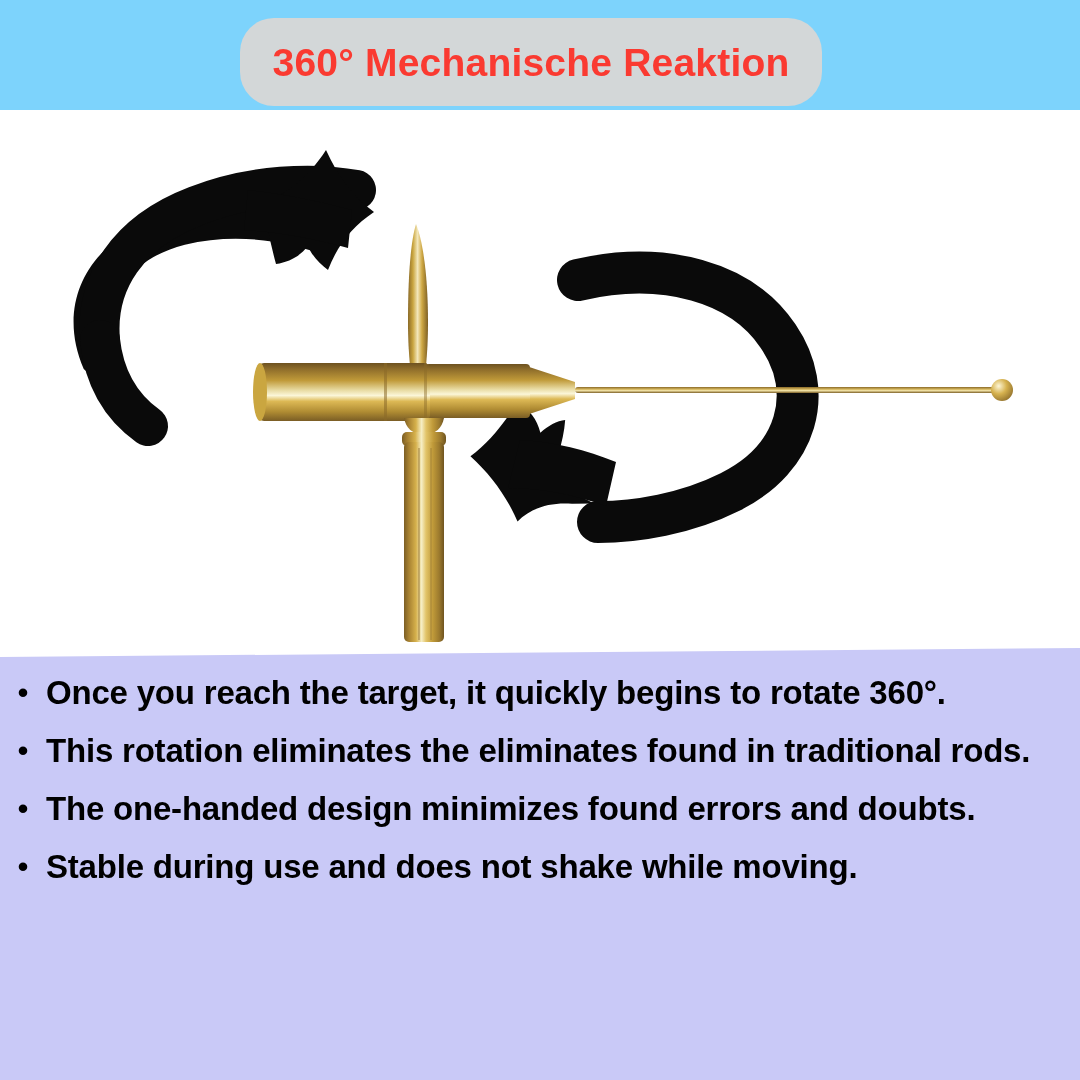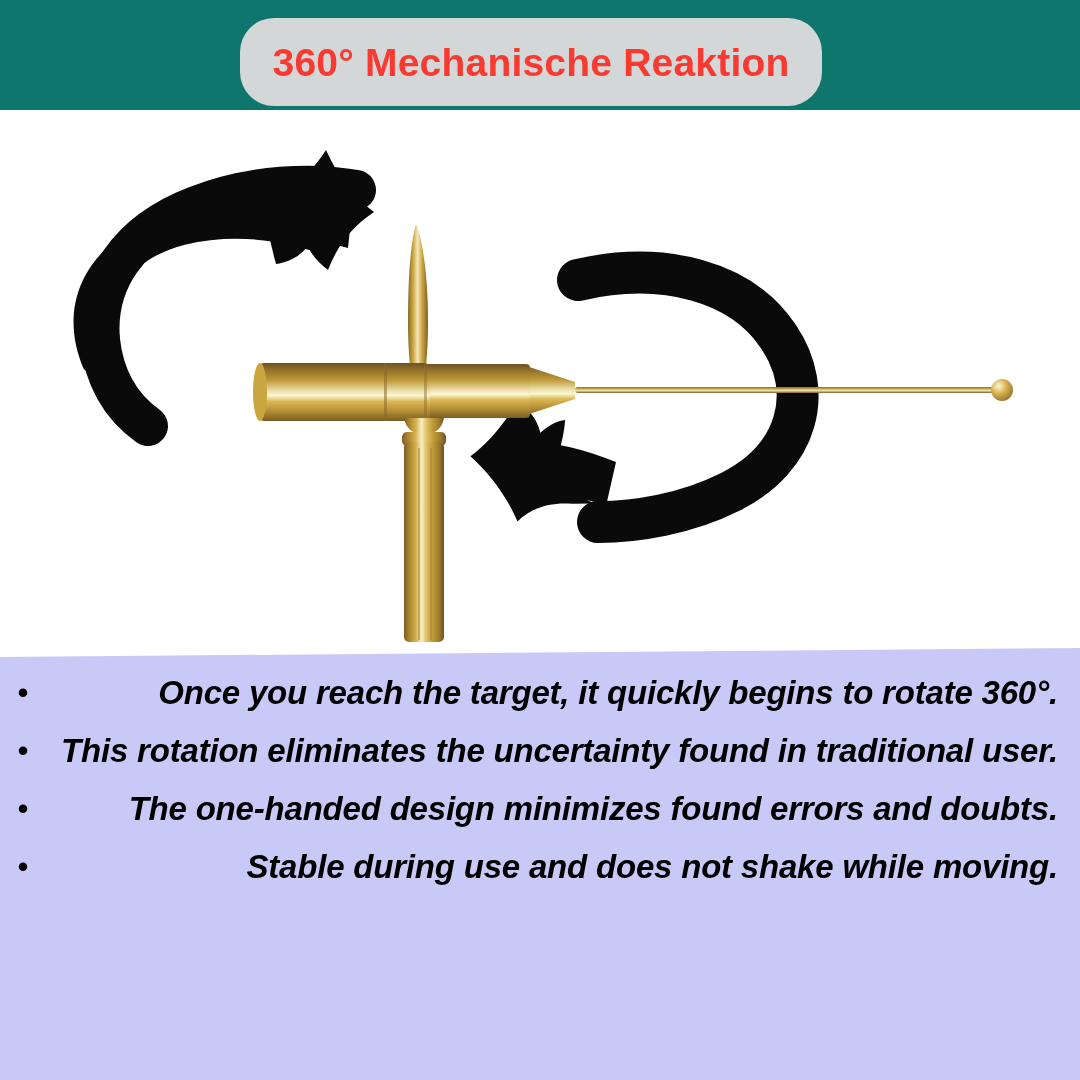--- a/index.html
+++ b/index.html
@@ -4,21 +4,21 @@
 <style>
   html, body {
     margin: 0;
     padding: 0;
     background: #ffffff;
   }
   #page {
     position: relative;
     width: 1080px;
     height: 1080px;
-    background: #0f766e;
+    background: #7dd3fc;
     overflow: hidden;
     font-family: "Liberation Sans", sans-serif;
   }
 
   
   #title-badge {
     position: absolute;
     left: 240px;
     top: 18px;
     width: 582px;
@@ -75,28 +75,27 @@
   .bullet-marker {
     flex: 0 0 46px;
     text-align: center;
     font-size: 30px;
     line-height: 58px;
     color: #000;
     font-weight: bold;
   }
   .bullet-text {
     flex: 1 1 auto;
-    text-align: right;
+    text-align: left;
     font-size: 33px;
     font-weight: bold;
     color: #000000;
     line-height: 58px;
     padding-right: 16px;
     letter-spacing: -0.2px;
-    font-style: italic;
   }
 </style>
 </head>
 <body>
 
 <div id="page">
 
   <div id="title-badge">
     <span id="title-text">360° Mechanische Reaktion</span>
   </div>
@@ -207,21 +206,21 @@
 
   <div id="bullet-panel">
 
     <div class="bullet-row">
       <span class="bullet-marker">•</span>
       <span class="bullet-text">Once you reach the target, it quickly begins to rotate 360°.</span>
     </div>
 
     <div class="bullet-row">
       <span class="bullet-marker">•</span>
-      <span class="bullet-text">This rotation eliminates the uncertainty found in traditional user.</span>
+      <span class="bullet-text">This rotation eliminates the eliminates found in traditional rods.</span>
     </div>
 
     <div class="bullet-row">
       <span class="bullet-marker">•</span>
       <span class="bullet-text">The one-handed design minimizes found errors and doubts.</span>
     </div>
 
     <div class="bullet-row">
       <span class="bullet-marker">•</span>
       <span class="bullet-text">Stable during use and does not shake while moving.</span>

